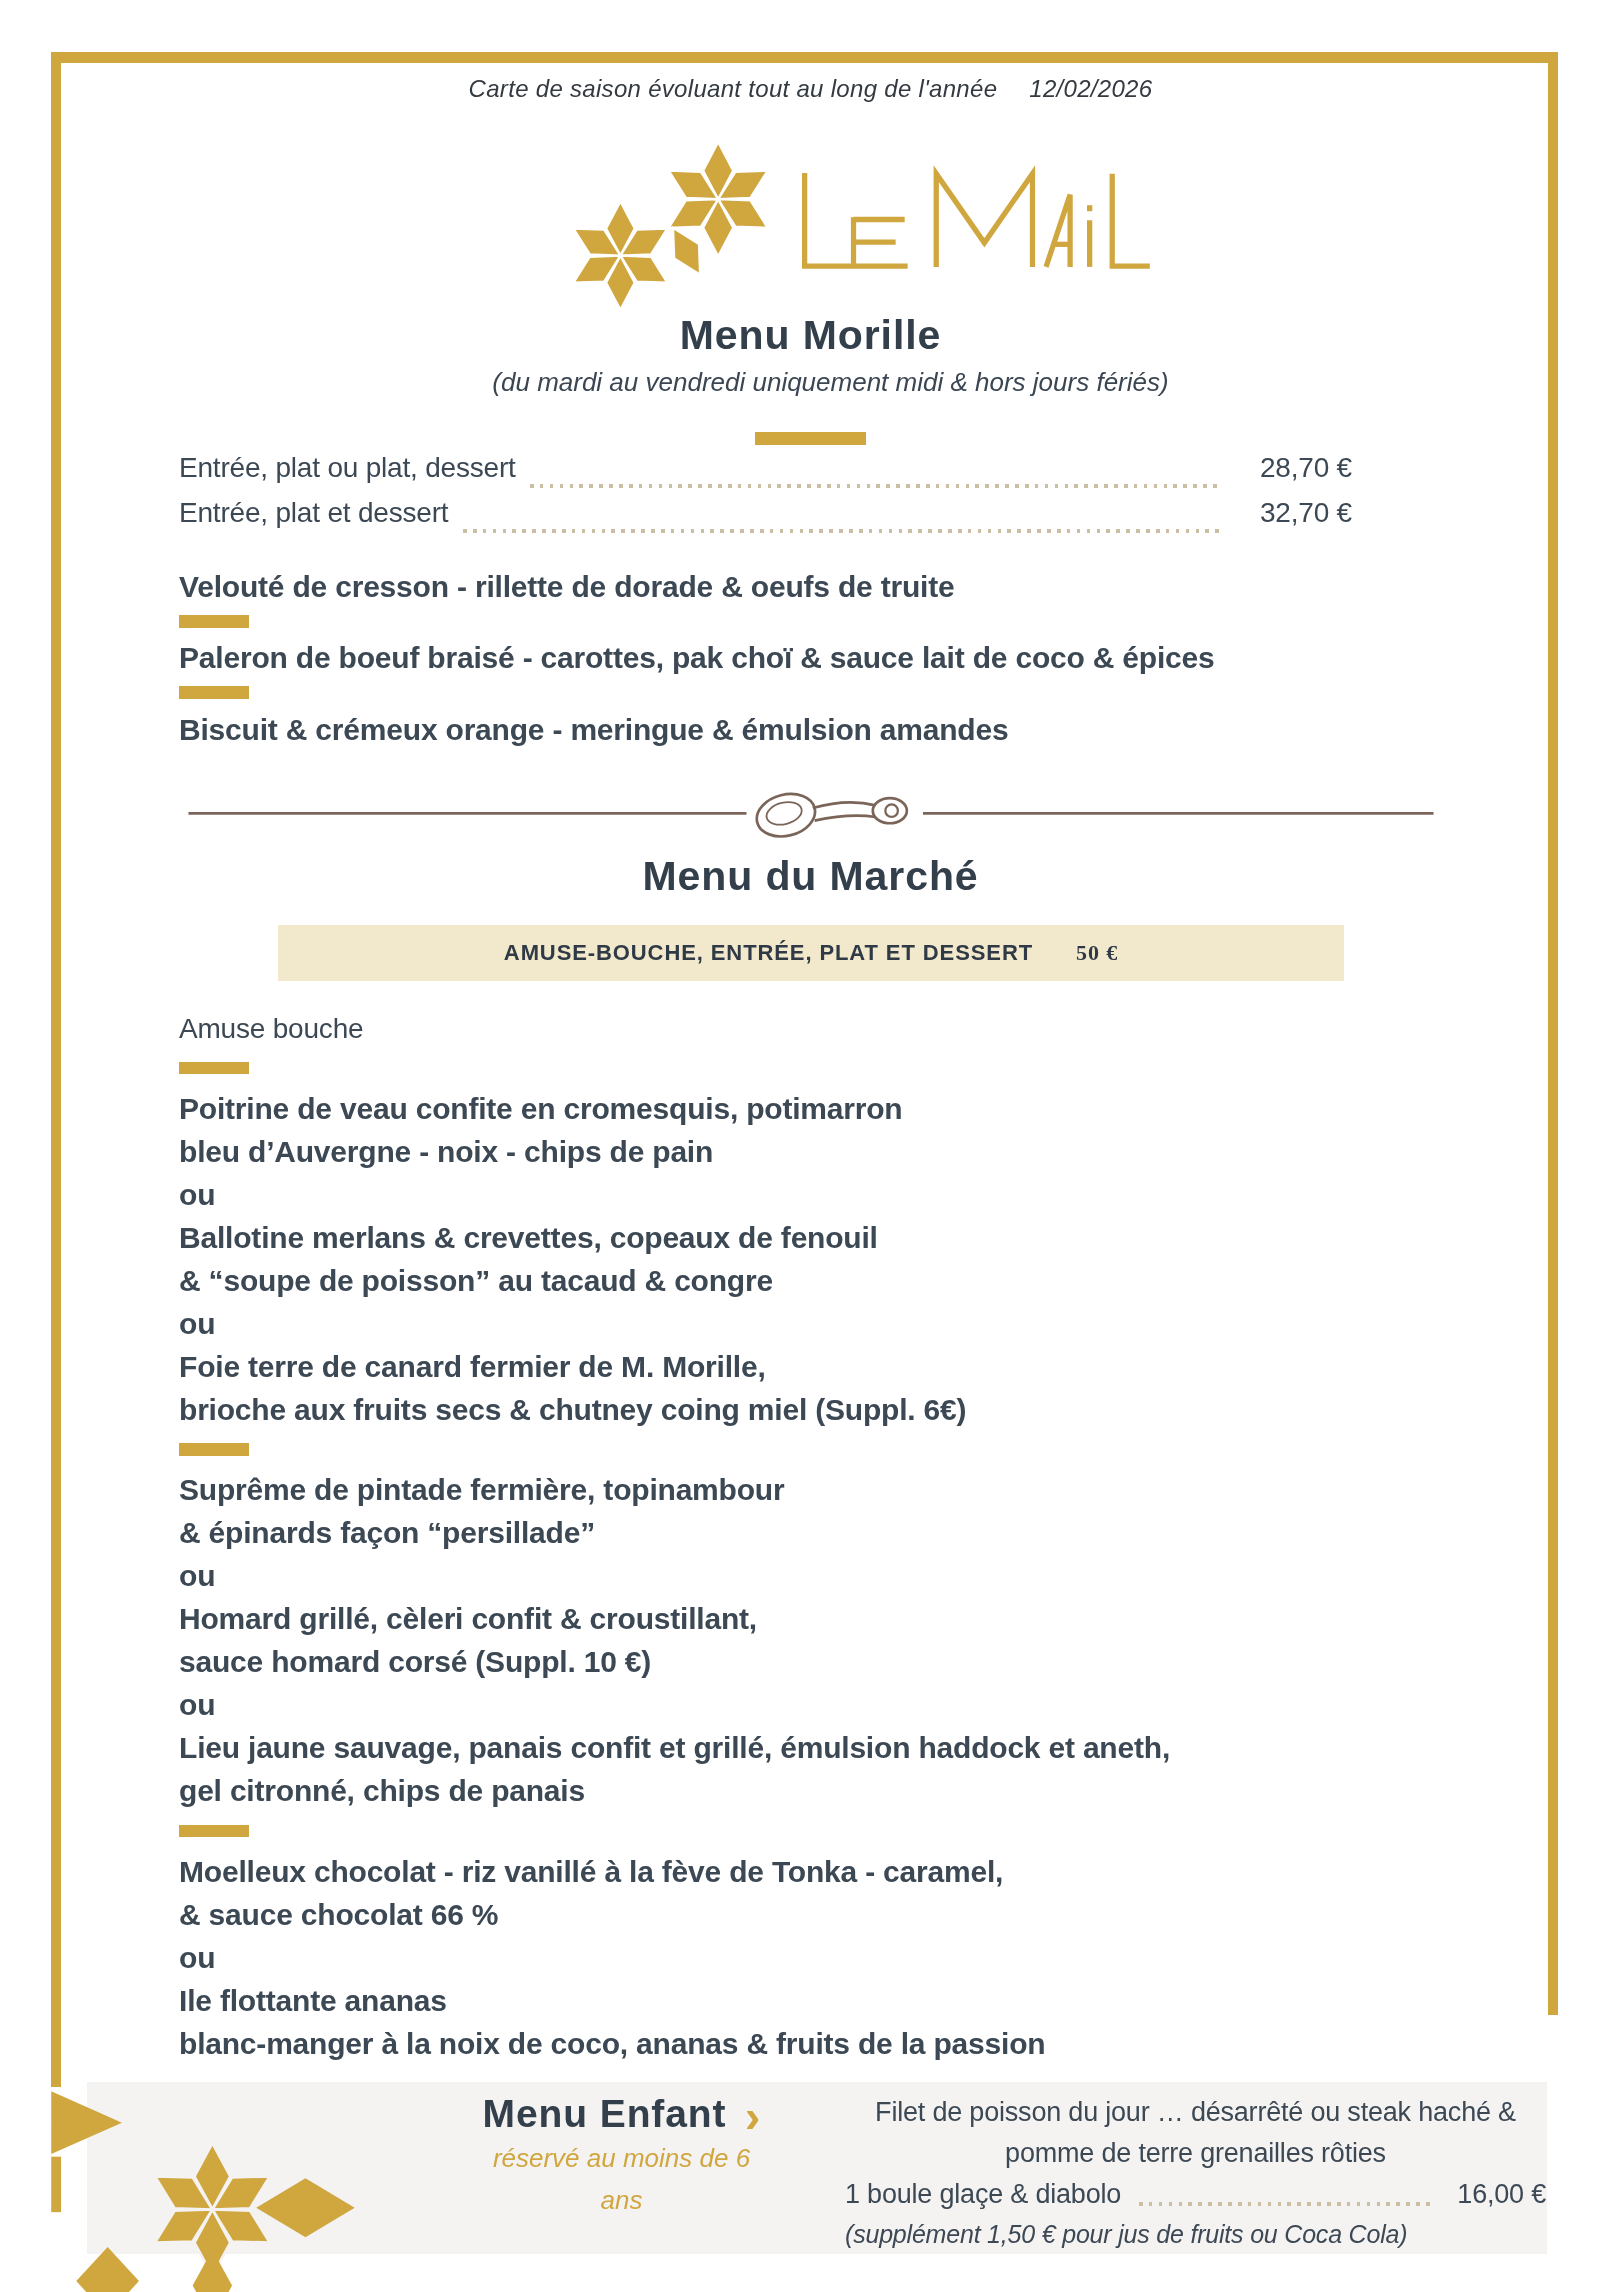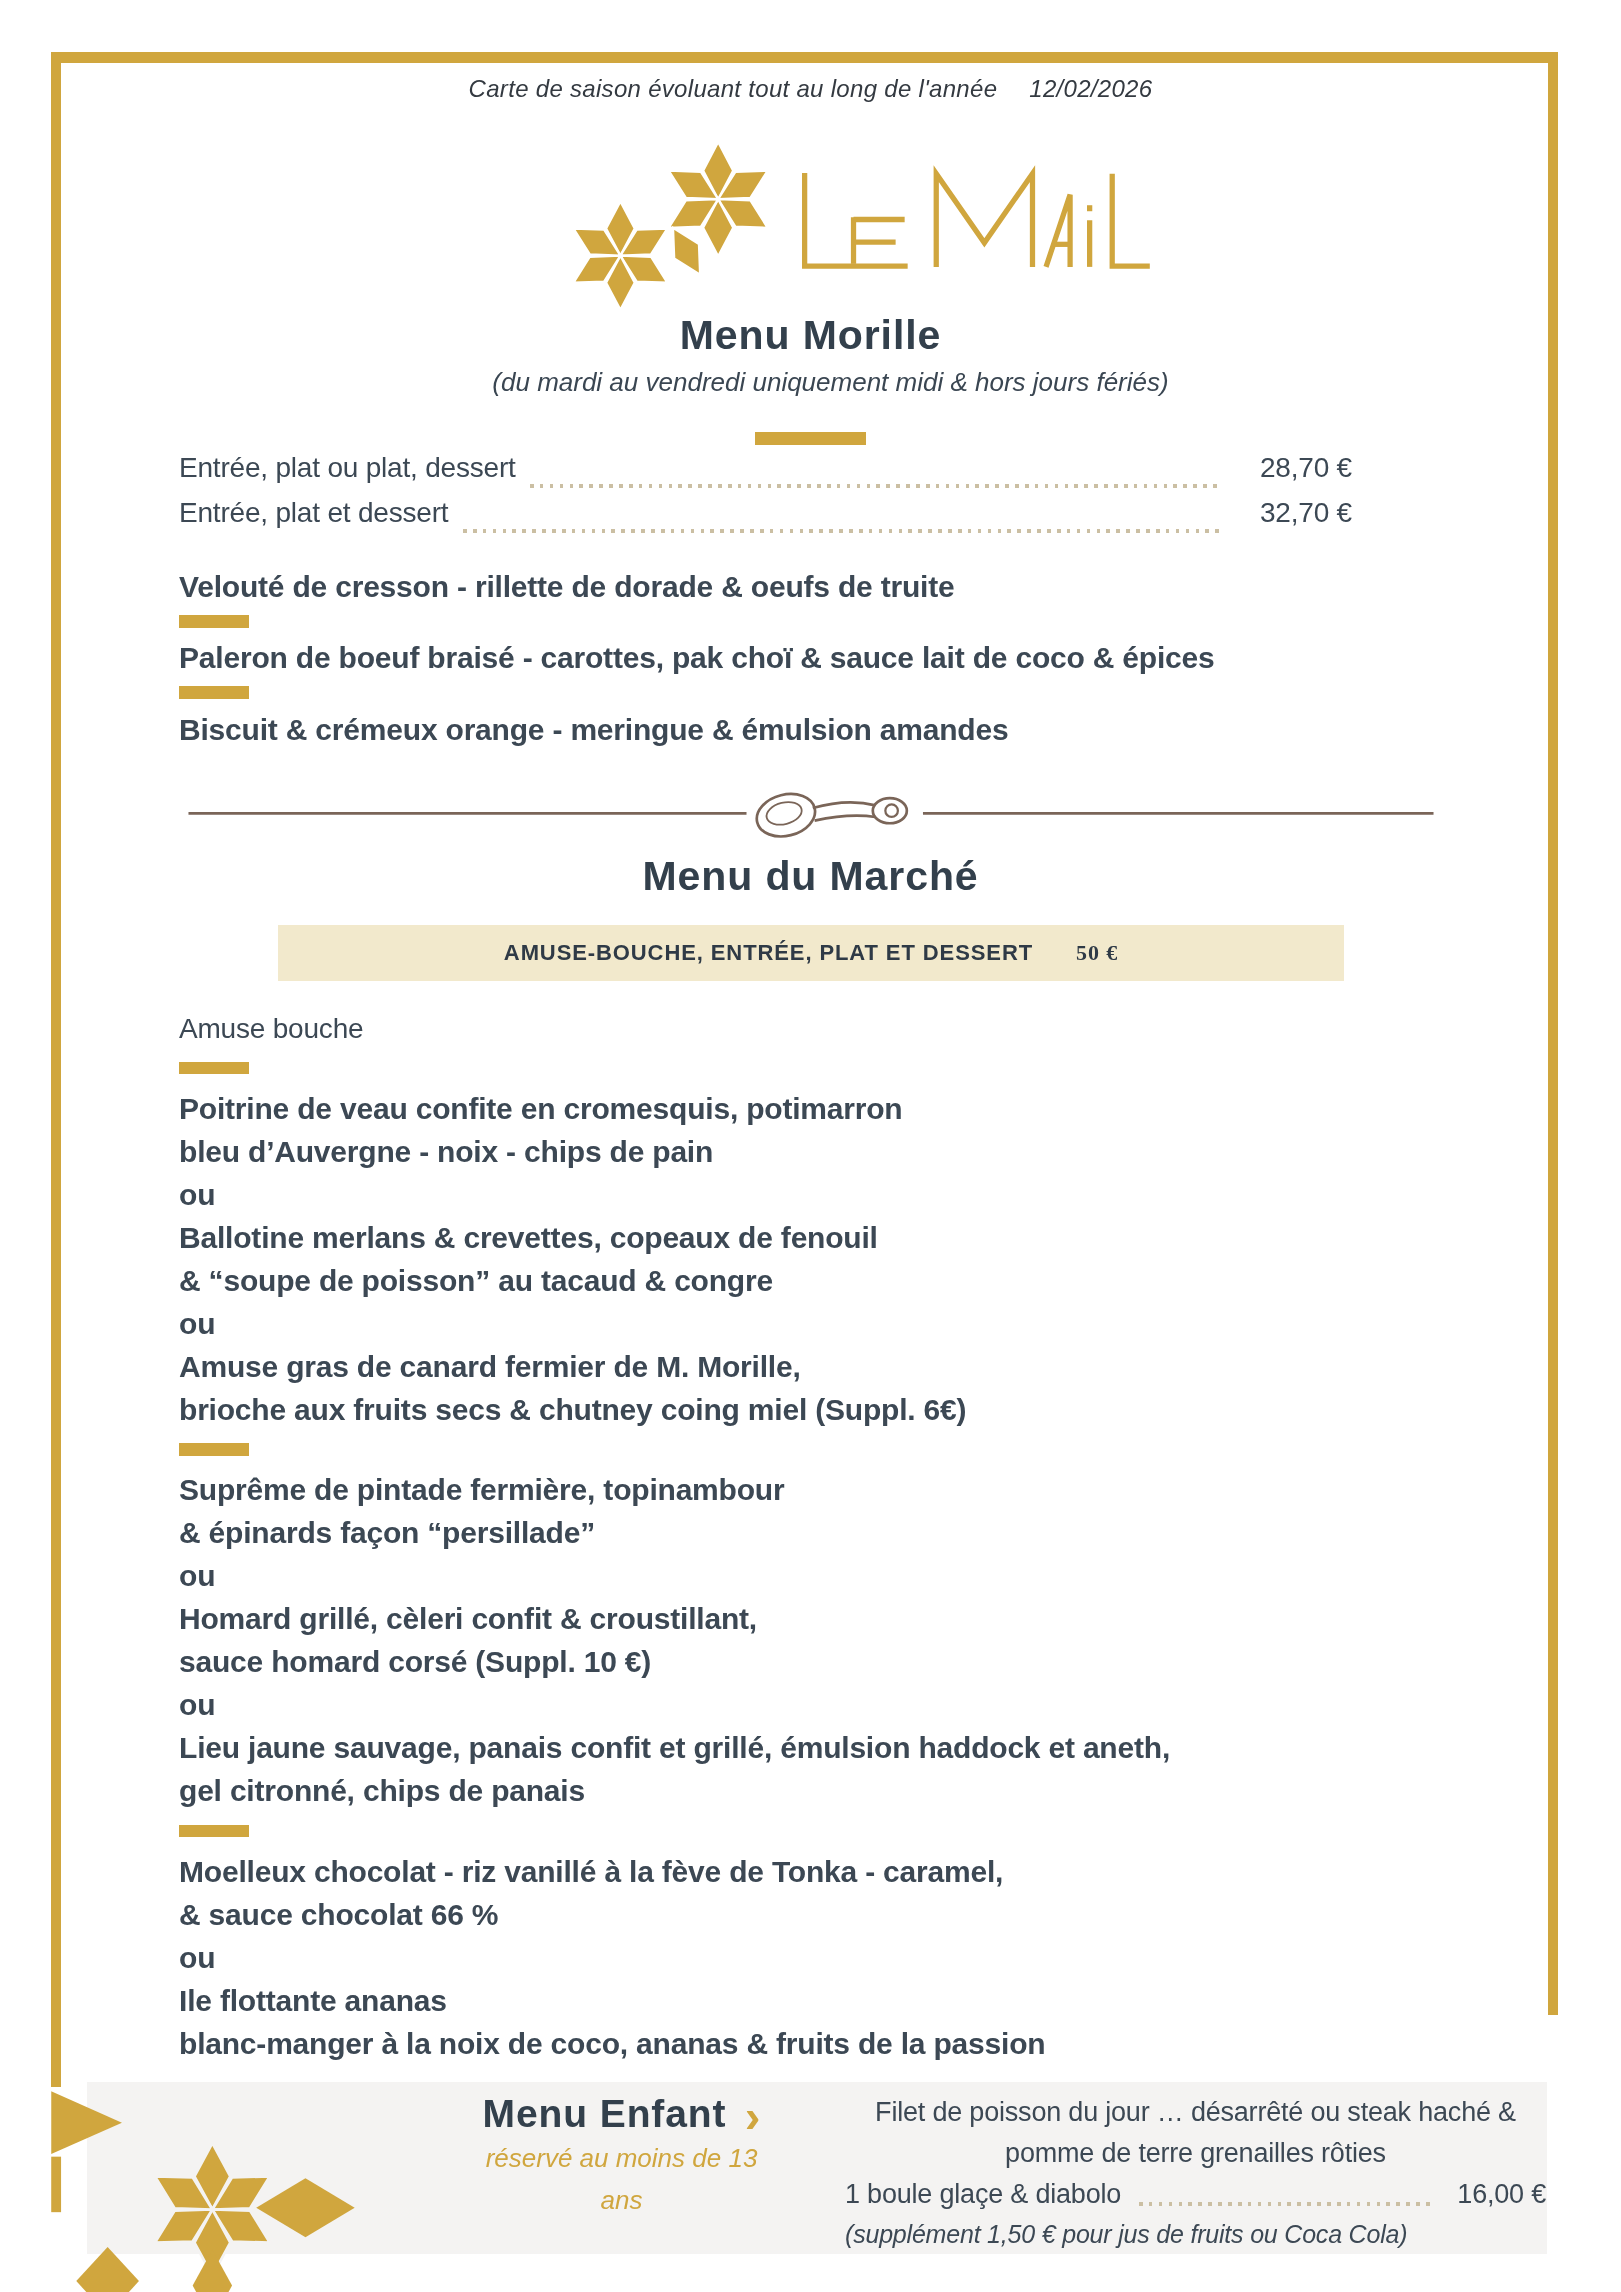--- a/index.html
+++ b/index.html
@@ -170,21 +170,21 @@
     <div class="amuse">Amuse bouche</div>
     <div class="gold-bar"></div>
     <div class="course-group">
 
     <div class="dish">Poitrine de veau confite en cromesquis, potimarron</div>
         <div class="dish">bleu d’Auvergne - noix - chips de pain</div>
         <div class="dish">ou</div>
         <div class="dish">Ballotine merlans &amp; crevettes, copeaux de fenouil</div>
         <div class="dish">&amp; “soupe de poisson” au tacaud &amp; congre</div>
         <div class="dish">ou</div>
-        <div class="dish">Amuse gras de canard fermier de M. Morille,</div>
+        <div class="dish">Foie terre de canard fermier de M. Morille,</div>
         <div class="dish">brioche aux fruits secs &amp; chutney coing miel (Suppl. 6€)</div>
       </div>
     <div class="gold-bar"></div>
     <div class="course-group">
 
     <div class="dish">Suprême de pintade fermière, topinambour</div>
         <div class="dish">&amp; épinards façon “persillade”</div>
         <div class="dish">ou</div>
         <div class="dish">Homard grillé, cèleri confit &amp; croustillant,</div>
         <div class="dish">sauce homard corsé (Suppl. 10 €)</div>
@@ -221,21 +221,21 @@
       <polygon points="175,312 197,272 219,312 197,352"></polygon>
       <polygon points="45,307 80,269 115,307 80,345"></polygon>
     </g>
   </svg>
 
   <div class="kids-left">
     <div>
       <span class="kids-title">Menu Enfant</span>
       <span class="kids-chevron">›</span>
     </div>
-    <div class="kids-note">réservé au moins de 13</div>
+    <div class="kids-note">réservé au moins de 6</div>
     <div class="kids-note ans">ans</div>
   </div>
 
   <div class="kids-right">
     <div class="kids-line">Filet de poisson du jour … désarrêté ou steak haché &amp;</div>
     <div class="kids-line">pomme de terre grenailles rôties</div>
     <div class="kids-price-row">
       <span>1 boule glaçe &amp; diabolo</span>
       <span class="leader"></span>
       <span class="price">16,00 €</span>

